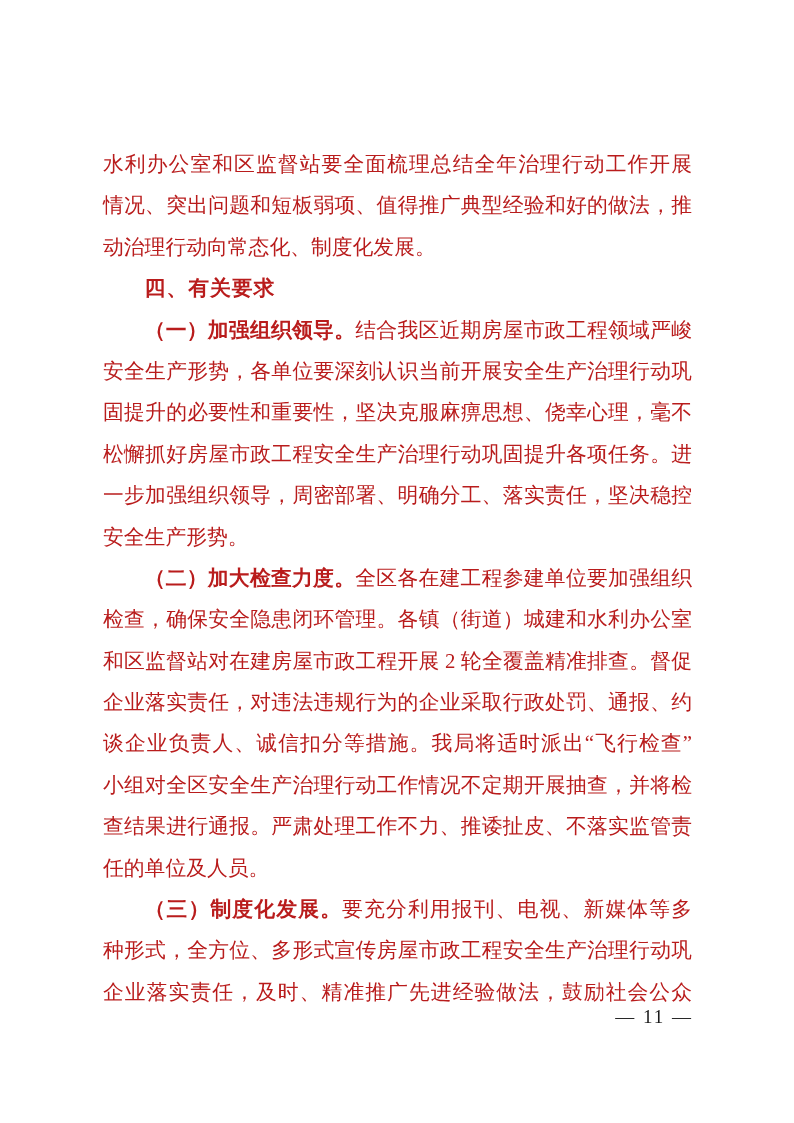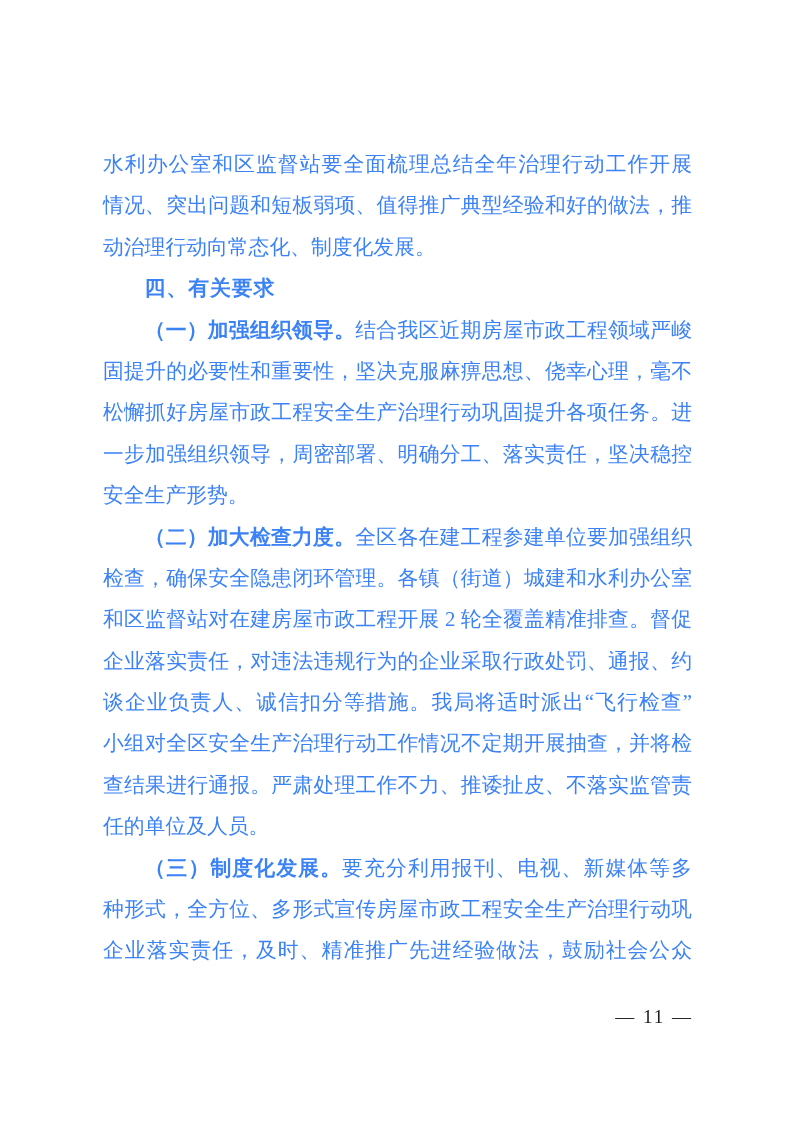--- a/index.html
+++ b/index.html
@@ -21,21 +21,21 @@
     left: 103px;
     top: 143px;
     width: 589px;
   }
   .line {
     font-size: 20.8px;
     line-height: 41.4px;
     height: 41.4px;
     white-space: nowrap;
     text-align: justify;
-    color: #3b82f6;
+    color: #b91c1c;
   }
   
   .line.fill {
     text-align: justify;
     text-align-last: justify;
     text-justify: inter-character;
     white-space: normal;
   }
   
   .line.end {
@@ -75,20 +75,21 @@
 <div class="page">
   <div class="body-block">
 
     <div class="line fill">水利办公室和区监督站要全面梳理总结全年治理行动工作开展</div>
     <div class="line fill">情况、突出问题和短板弱项、值得推广典型经验和好的做法，推</div>
     <div class="line end">动治理行动向常态化、制度化发展。</div>
 
     <div class="line heading indent">四、有关要求</div>
 
     <div class="line fill indent"><span class="lead">（一）加强组织领导。</span><span>结合我区近期房屋市政工程领域严峻</span></div>
+    <div class="line fill">安全生产形势，各单位要深刻认识当前开展安全生产治理行动巩</div>
     <div class="line fill">固提升的必要性和重要性，坚决克服麻痹思想、侥幸心理，毫不</div>
     <div class="line fill">松懈抓好房屋市政工程安全生产治理行动巩固提升各项任务。进</div>
     <div class="line fill">一步加强组织领导，周密部署、明确分工、落实责任，坚决稳控</div>
     <div class="line end">安全生产形势。</div>
 
     <div class="line fill indent"><span class="lead">（二）加大检查力度。</span><span>全区各在建工程参建单位要加强组织</span></div>
     <div class="line fill">检查，确保安全隐患闭环管理。各镇（街道）城建和水利办公室</div>
     <div class="line fill">和区监督站对在建房屋市政工程开展 2 轮全覆盖精准排查。督促</div>
     <div class="line fill">企业落实责任，对违法违规行为的企业采取行政处罚、通报、约</div>
     <div class="line fill">谈企业负责人、诚信扣分等措施。我局将适时派出“飞行检查”</div>

